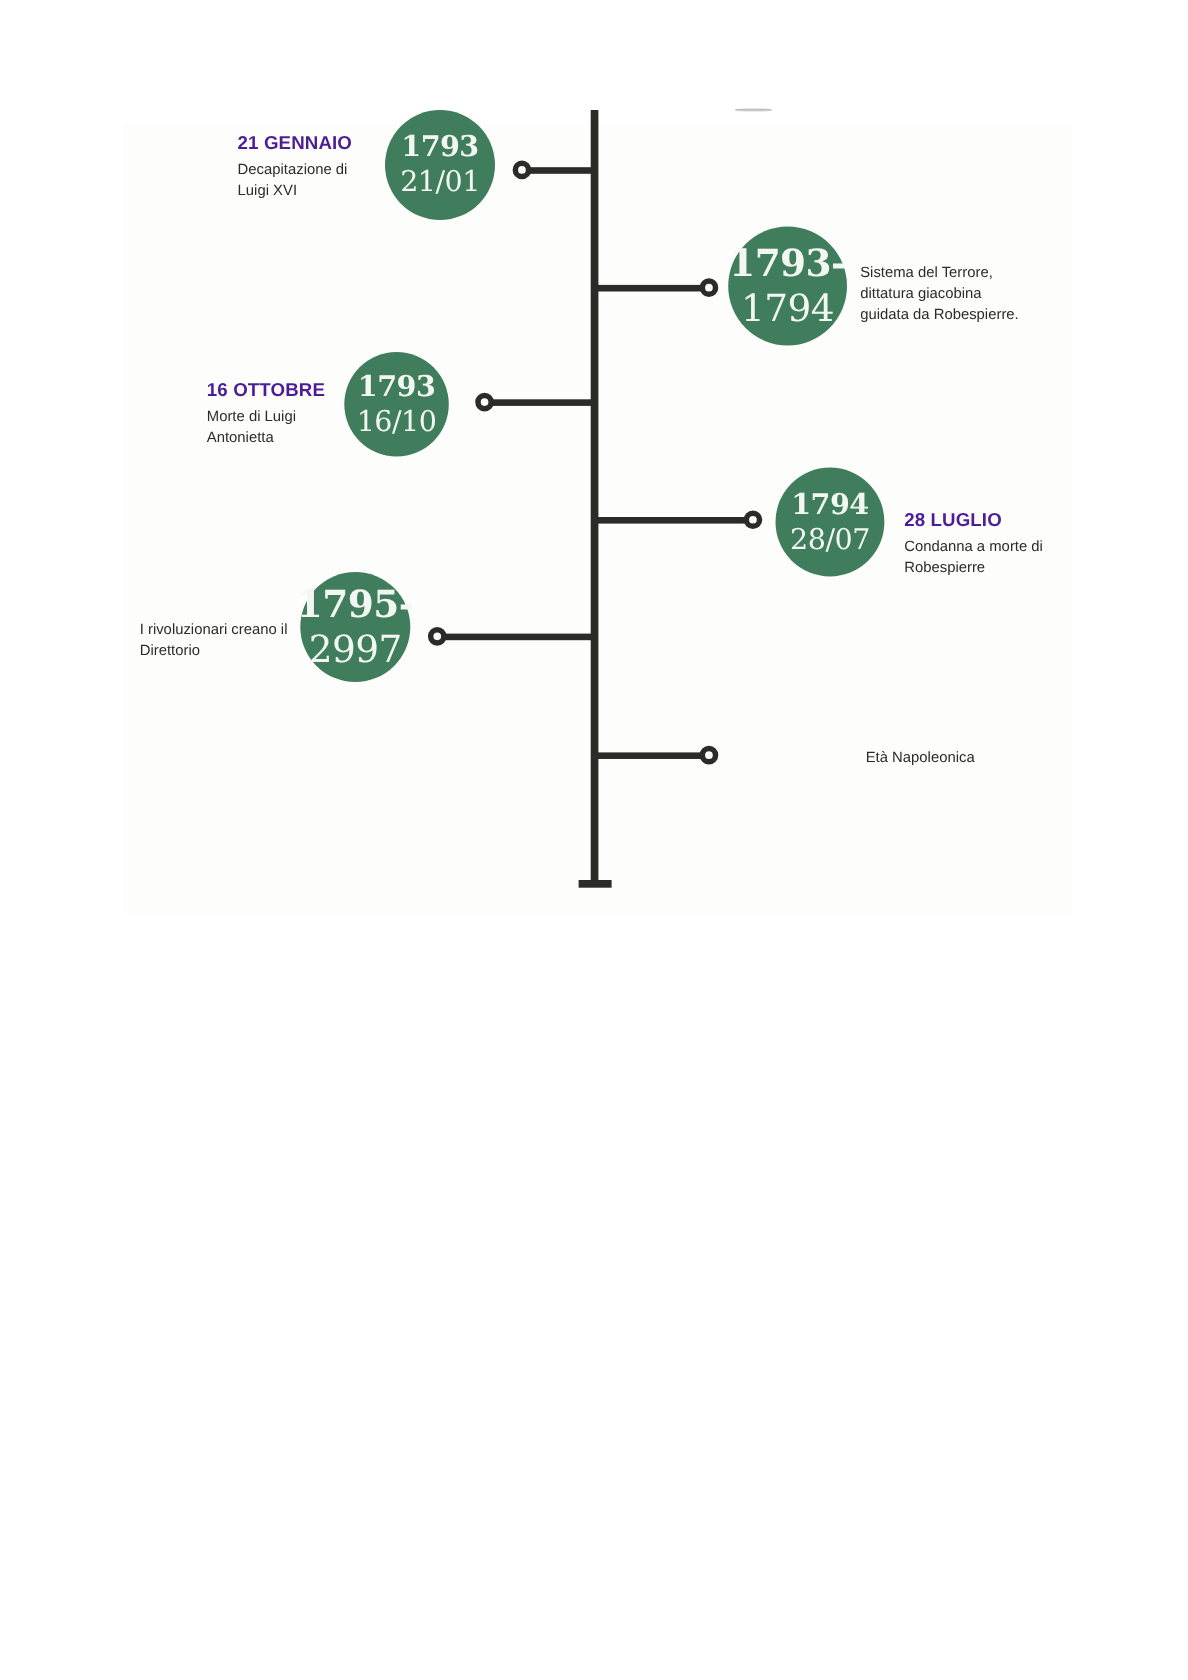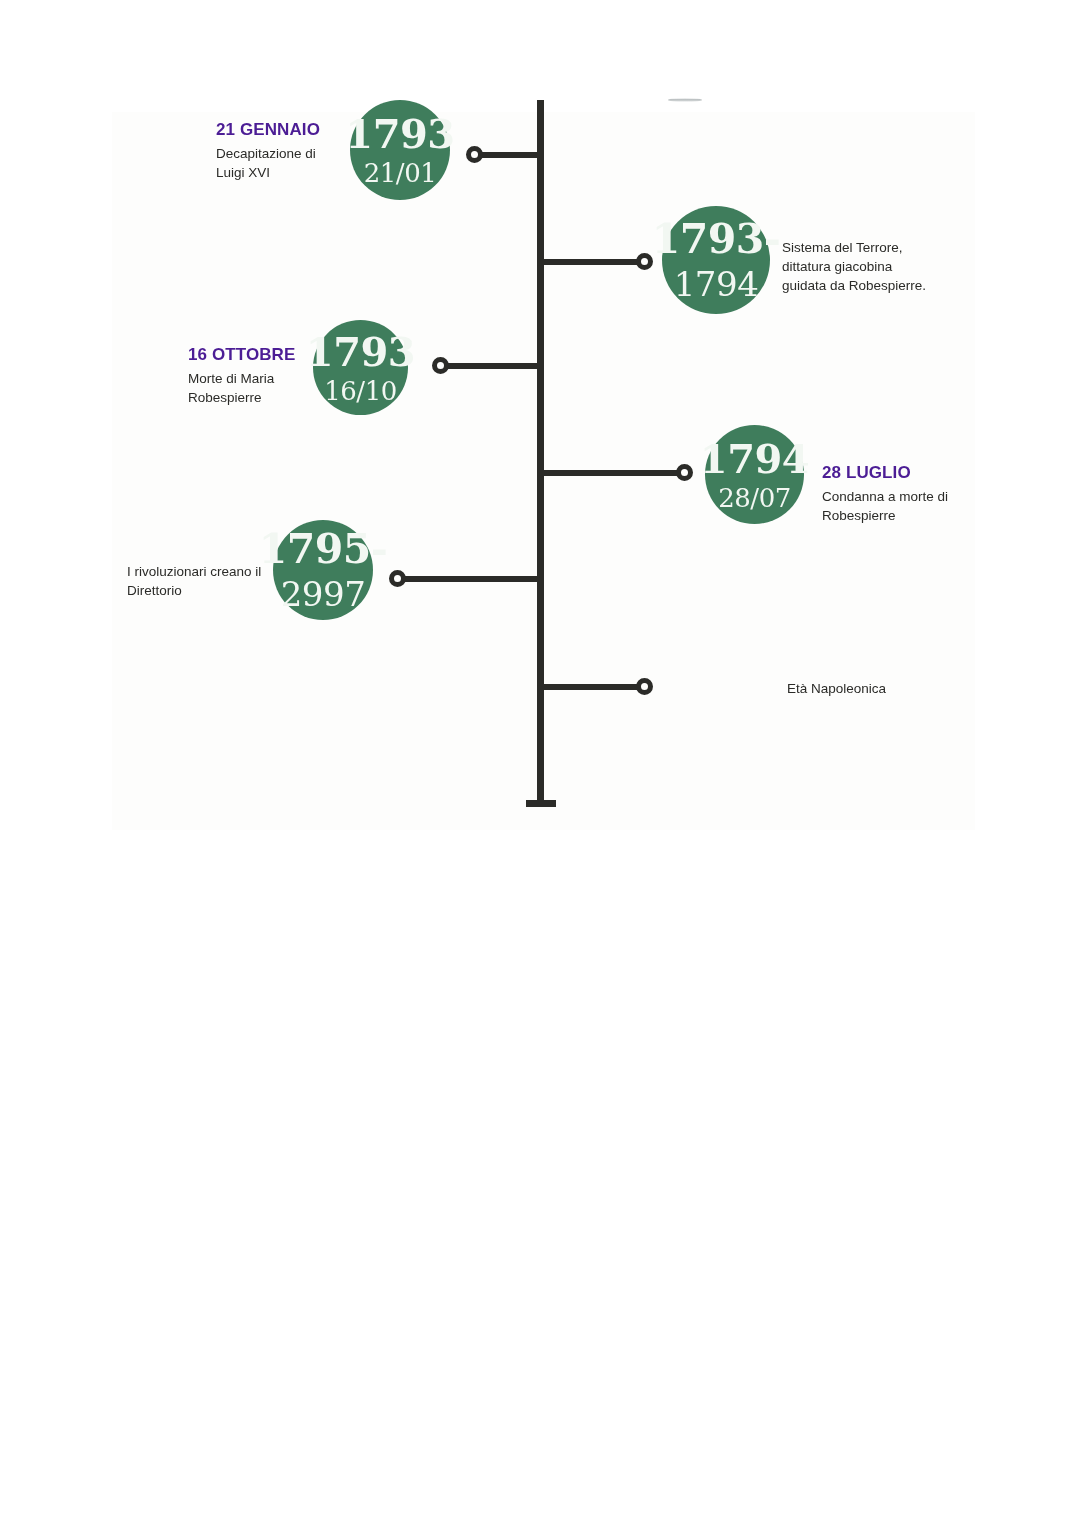--- a/index.html
+++ b/index.html
@@ -90,24 +90,24 @@
     font-weight: bold;
     letter-spacing: -0.5px;
   }
   .bubble .y-sub {
     font-family: "DejaVu Serif", serif;
     font-weight: normal;
     letter-spacing: -0.5px;
   }
 
   
-  .bubble.stacked-date .y-main { font-size: 40px; }
+  .bubble.stacked-date .y-main { font-size: 26px; }
   .bubble.stacked-date .y-sub  { font-size: 26px; margin-top: 6px; }
   
-  .bubble.range .y-main { font-size: 41px; }
+  .bubble.range .y-main { font-size: 34px; }
   .bubble.range .y-sub  { font-size: 34px; margin-top: 7px; }
 
   
   .label { position: absolute; color: #2b2b28; }
   .label .hd {
     font-size: 17px;
     font-weight: bold;
     color: #4c1d95;
     letter-spacing: 0.1px;
     margin-bottom: 4px;
@@ -155,21 +155,21 @@
   </div>
 
   <div class="connector" style="left:443px; top:363px; width:95px;"></div>
   <div class="ring" style="left:432px; top:357px;"></div>
   <div class="bubble stacked-date" style="left:313px; top:320px; width:95px; height:95px;">
     <span class="y-main">1793</span>
     <span class="y-sub">16/10</span>
   </div>
   <div class="label left-side" style="left:188px; top:345px; width:125px;">
     <div class="hd">16 OTTOBRE</div>
-    <div class="bd">Morte di Maria Robespierre</div>
+    <div class="bd">Morte di Luigi Antonietta</div>
   </div>
 
   <div class="connector" style="left:543px; top:470px; width:140px;"></div>
   <div class="ring" style="left:676px; top:464px;"></div>
   <div class="bubble stacked-date" style="left:705px; top:425px; width:99px; height:99px;">
     <span class="y-main">1794</span>
     <span class="y-sub">28/07</span>
   </div>
   <div class="label right-side" style="left:822px; top:463px; width:150px;">
     <div class="hd">28 LUGLIO</div>

